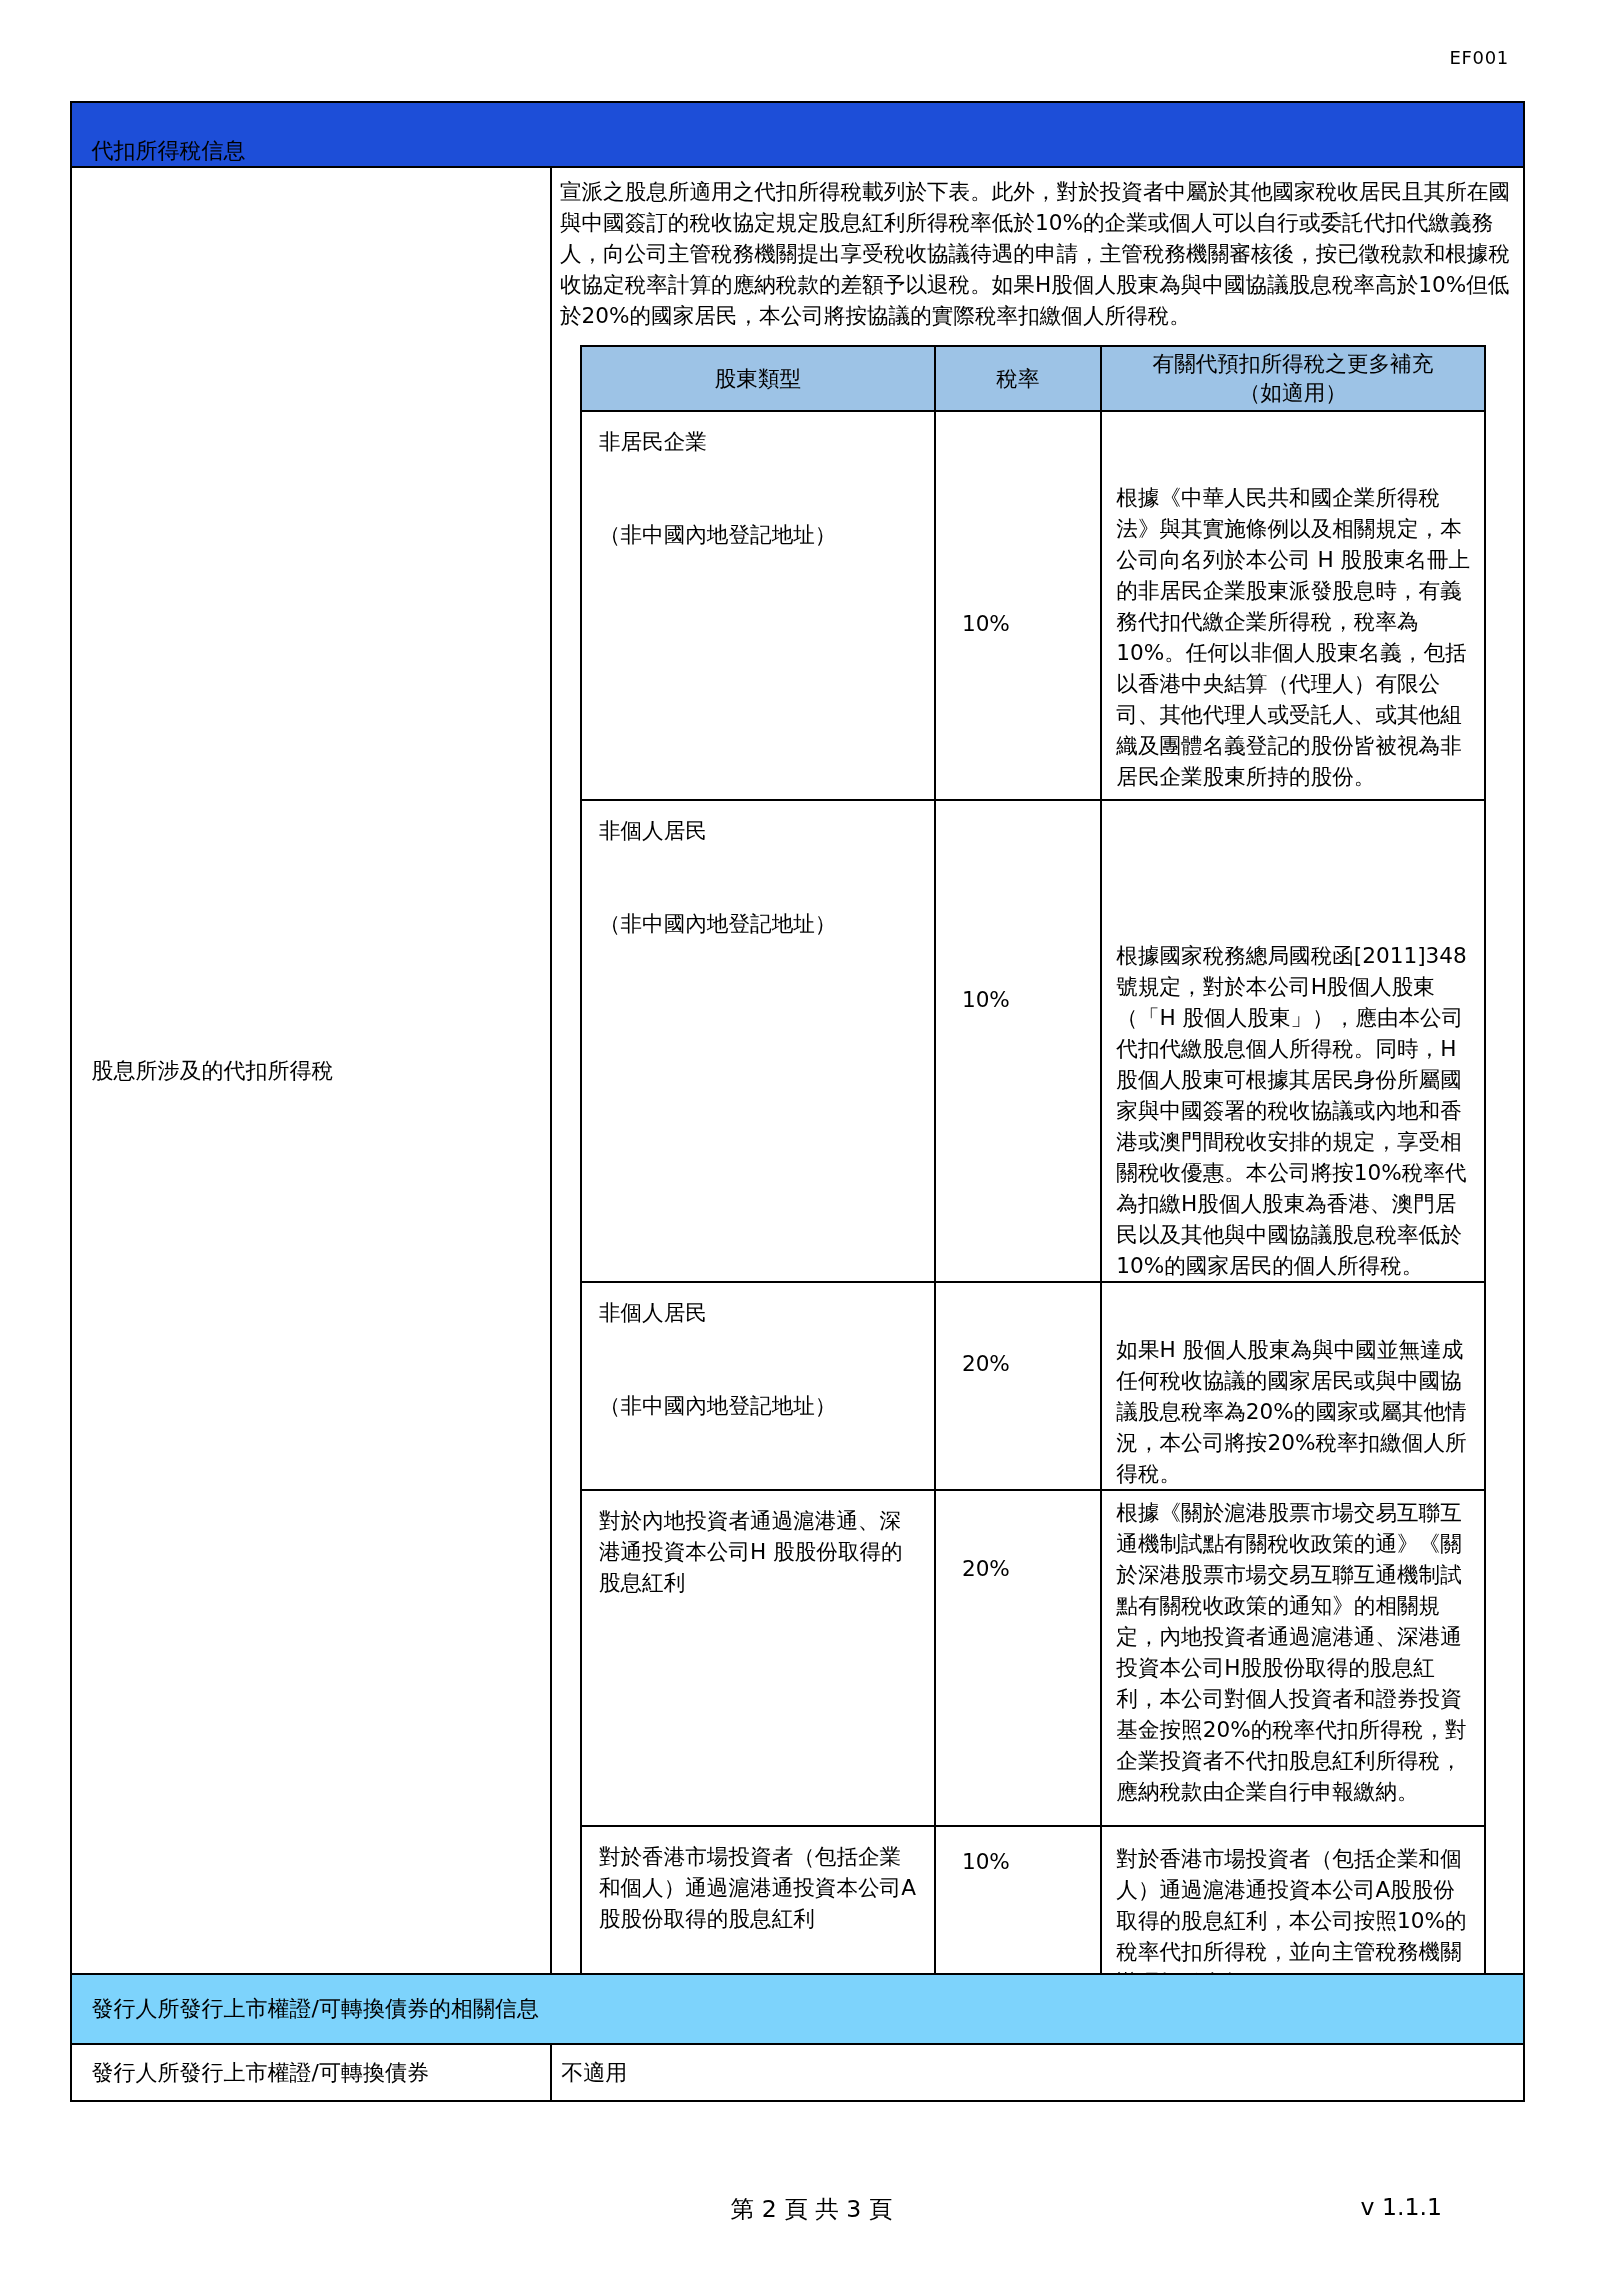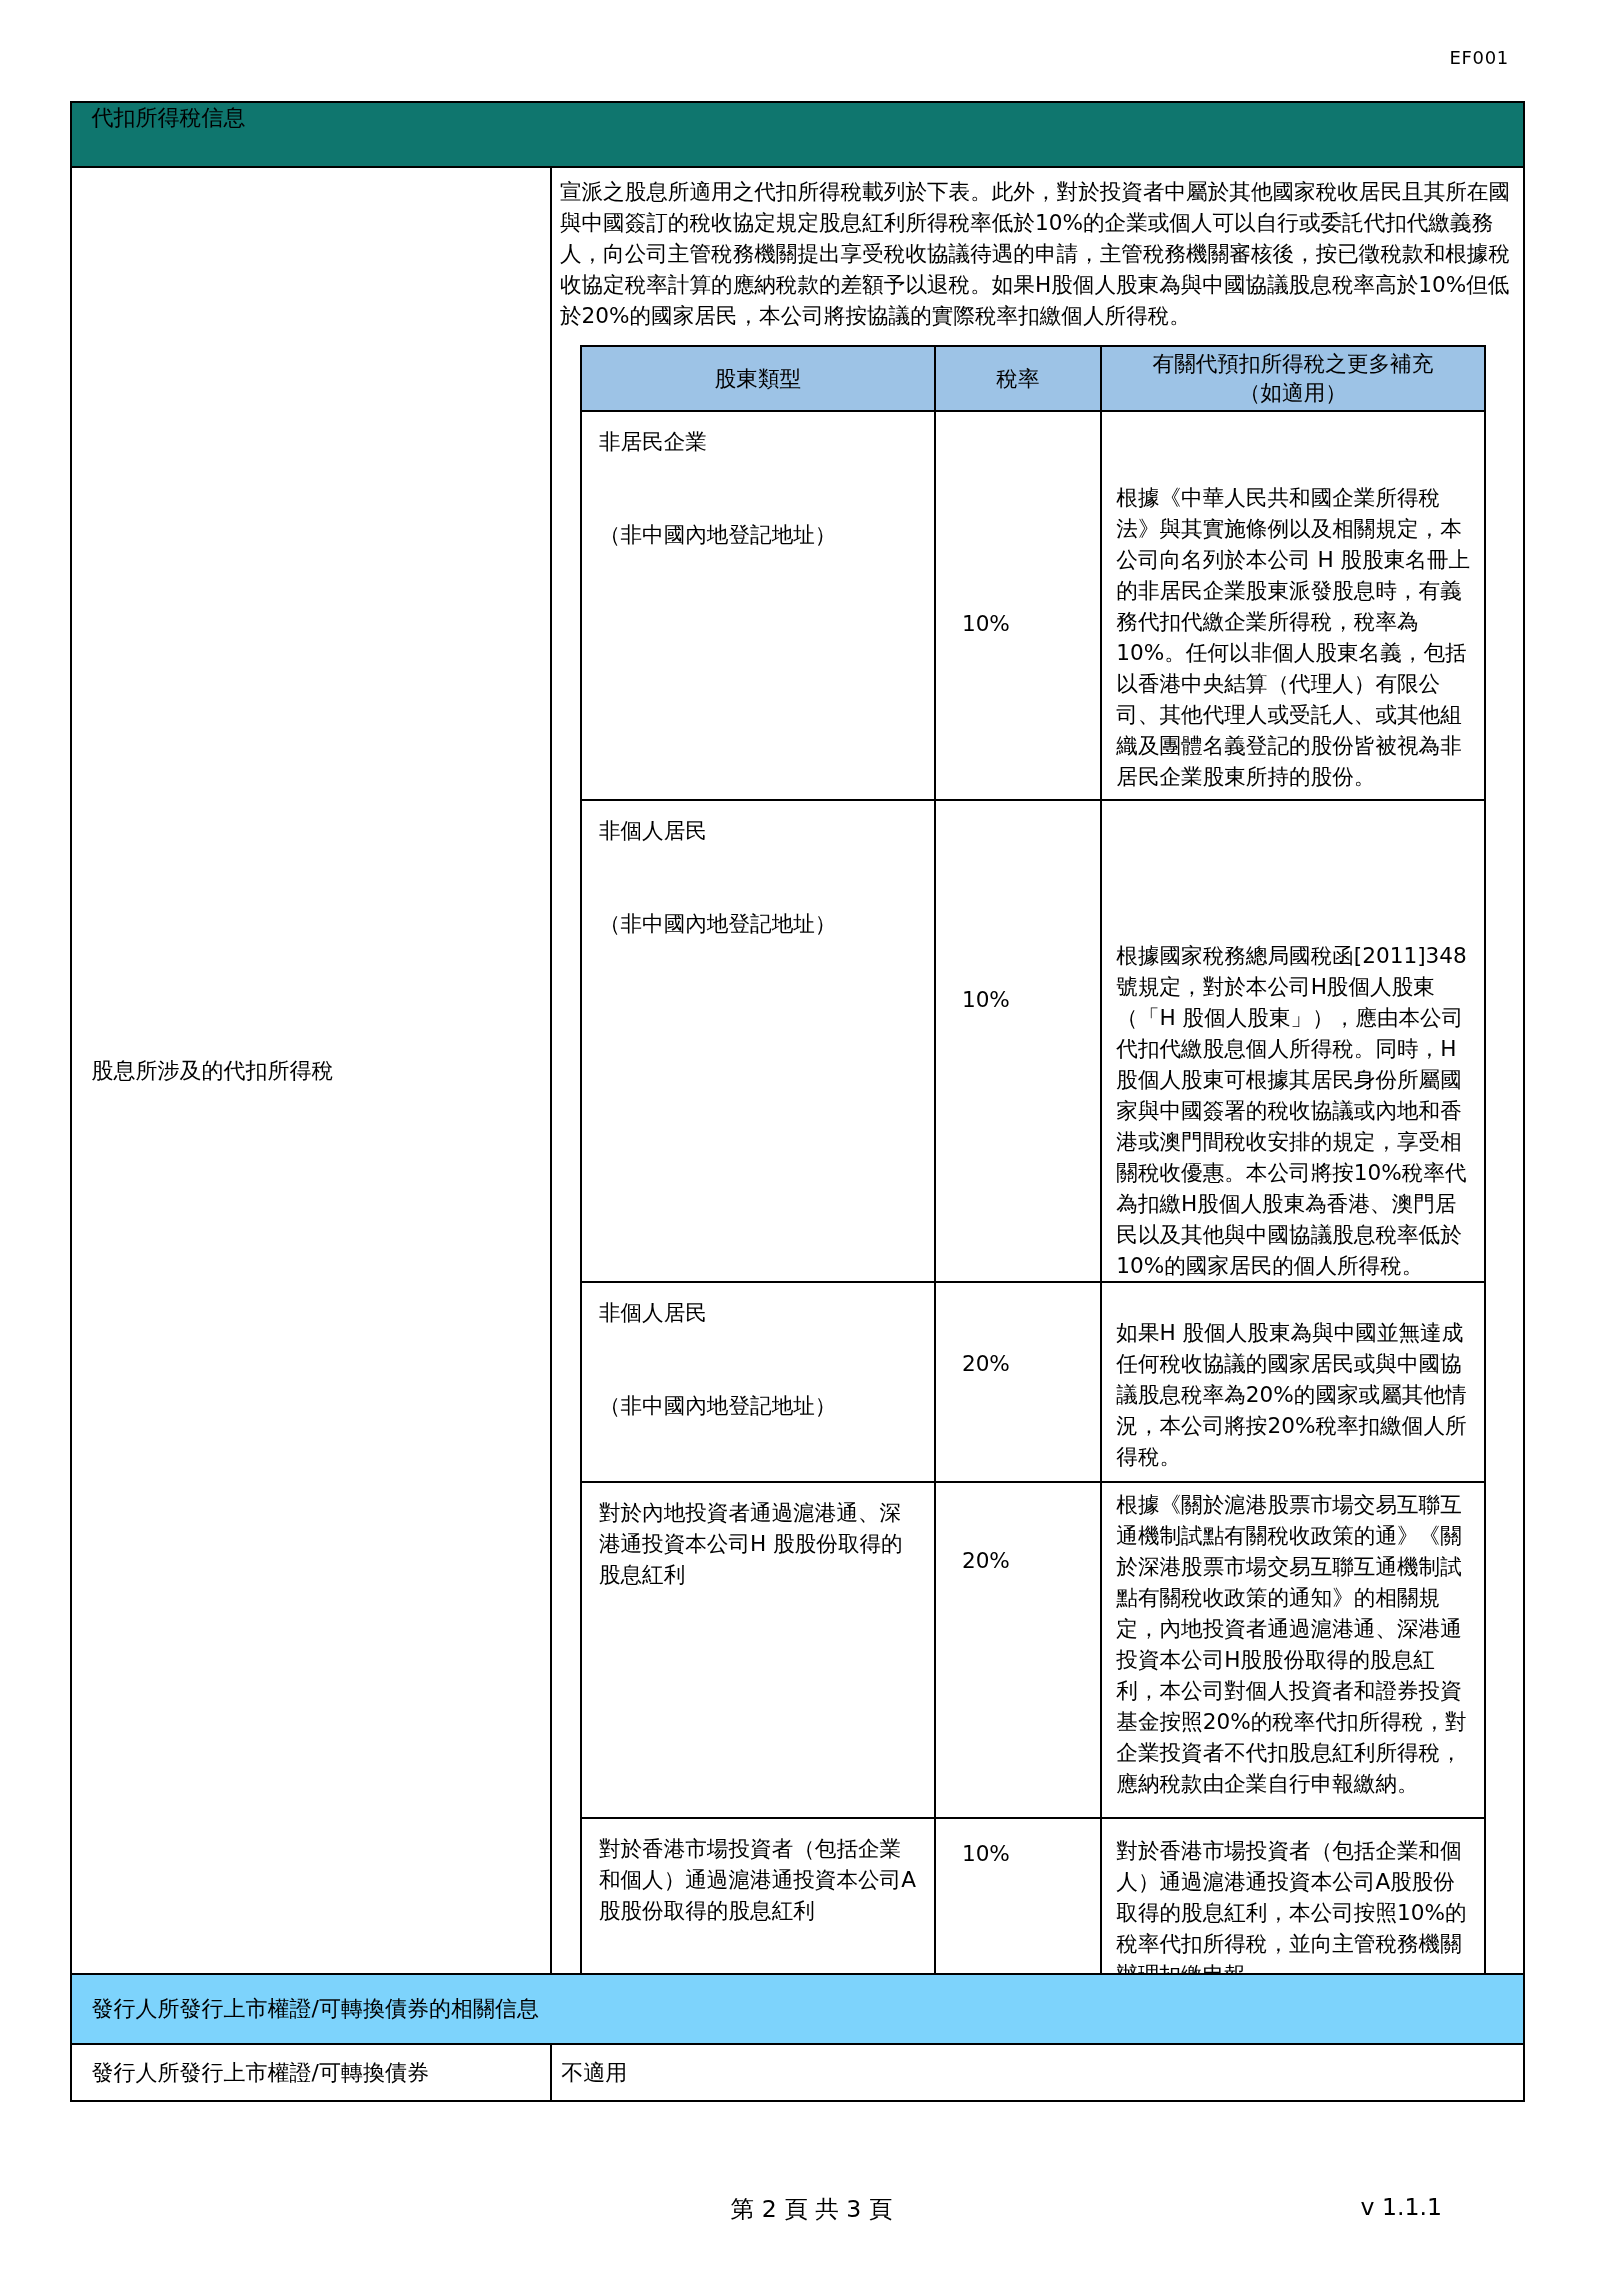--- a/index.html
+++ b/index.html
@@ -23,24 +23,24 @@
   }
   
   .outer-table {
     position: absolute;
     left: 70px;
     top: 101px;
     width: 1455px;
     border: 2px solid #000;
   }
   .section-header {
-    background: #0f766e;
+    background: #1d4ed8;
     height: 65px;
     display: flex;
-    align-items: flex-start;
+    align-items: flex-end;
     padding-left: 19.6px;
     font-size: 22px;
     border-bottom: 2px solid #000;
   }
   .content-row {
     display: flex;
     height: 1805px;
   }
   .left-cell {
     width: 480px;
@@ -97,21 +97,21 @@
   tr.row-3 td { height: 200px; }
   tr.row-4 td { height: 336px; }
   tr.row-5 td { height: 156px; }
   tr.row-1 td.cell-rate { padding-top: 196px; }
   tr.row-2 td.cell-rate { padding-top: 183px; }
   tr.row-3 td.cell-rate { padding-top: 65px; }
   tr.row-4 td.cell-rate { padding-top: 62px; }
   tr.row-5 td.cell-rate { padding-top: 19.6px; }
   tr.row-1 td.cell-note { padding-top: 70px; }
   tr.row-2 td.cell-note { padding-top: 139px; }
-  tr.row-3 td.cell-note { padding-top: 34px; }
+  tr.row-3 td.cell-note { padding-top: 51px; }
   tr.row-4 td.cell-note { padding-top: 6.5px; border-radius: 14px; }
   tr.row-5 td.cell-note { padding-top: 16.4px; }
   
   .section2-header {
     background: #7dd3fc;
     border-top: 2.6px solid #000;
     border-bottom: 2px solid #000;
     height: 72px;
     display: flex;
     align-items: center;

